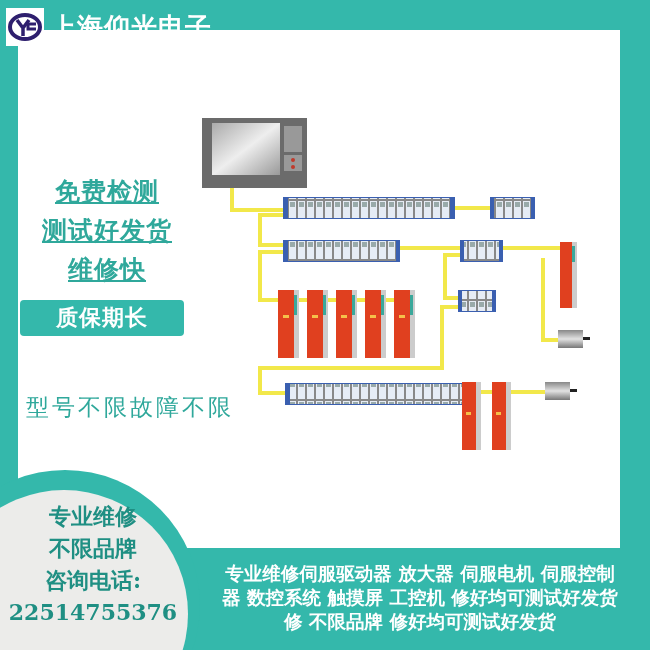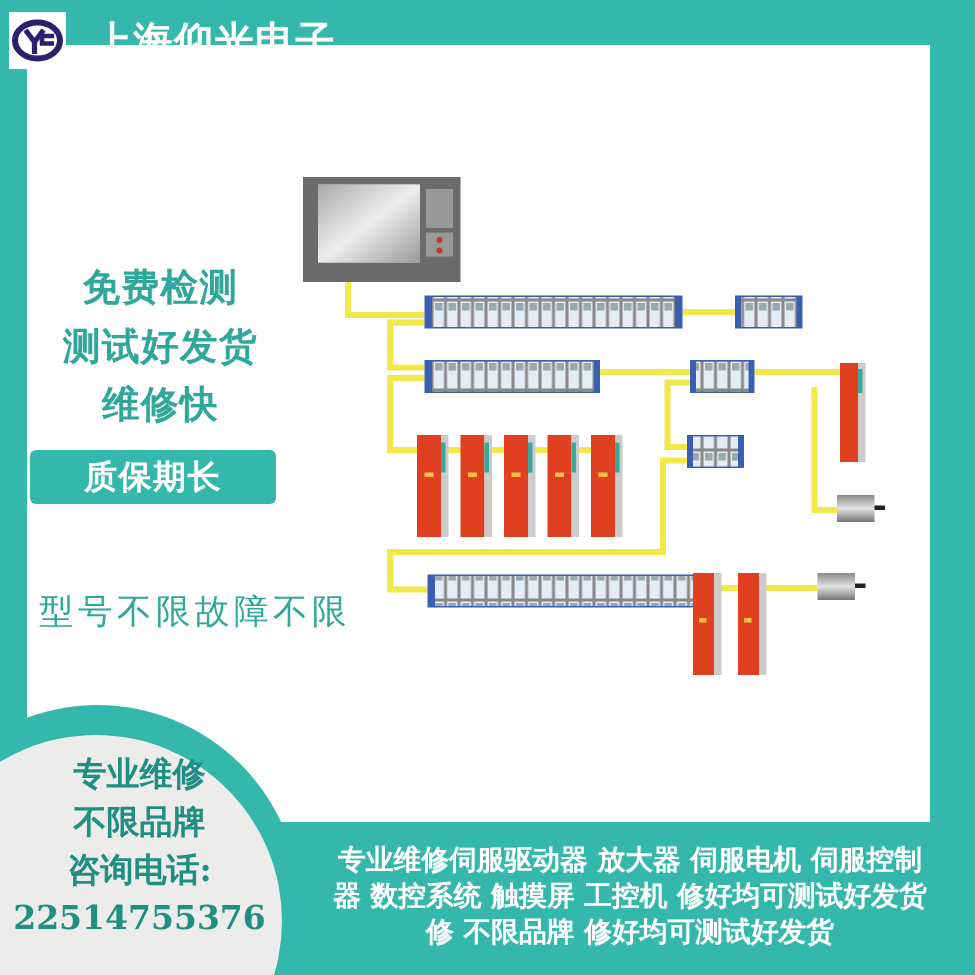--- a/index.html
+++ b/index.html
@@ -1,22 +1,22 @@
 <!DOCTYPE html>
 <html><head>
 <meta charset="utf-8">
 <style>
   html, body { margin:0; padding:0; }
   body { width:650px; height:650px; position:relative; overflow:hidden; background:#34b8ab; font-family:"DejaVu Sans","Liberation Sans",sans-serif; }
   .frame { position:absolute; left:0; top:0; width:650px; height:650px; background:#34b8ab; }
   .inner { position:absolute; left:18px; top:30px; width:602px; height:518px; background:#ffffff; }
-  .logo-bar { position:absolute; left:6px; top:6px; width:240px; height:42px; display:flex; align-items:center;gap:12px; }
+  .logo-bar { position:absolute; left:6px; top:6px; width:240px; height:42px; display:flex; align-items:center; }
   .logo-box { width:38px; height:38px; background:#fff; display:flex; align-items:center; justify-content:center; }
   .brand { color:#fff; font-size:26px; font-weight:bold; margin-left:6px; letter-spacing:1px; font-family:"DejaVu Serif","Liberation Serif",serif; }
-  .slogan { position:absolute; left:22px; width:170px; text-align:center; color:#2fa89b; font-weight:bold; font-size:25px; font-family:"DejaVu Serif","Liberation Serif",serif; letter-spacing:1px; }
+  .slogan { position:absolute; left:22px; width:170px; text-align:center; color:#2fa89b; font-weight:bold; font-size:25px; font-family:"DejaVu Serif","Liberation Serif",serif; letter-spacing:1px;text-decoration:underline; }
   .badge { position:absolute; left:20px; top:300px; width:164px; height:36px; background:#34b8ab; border-radius:4px; color:#fff; font-size:22px; font-weight:bold; display:flex; align-items:center; justify-content:center; font-family:"DejaVu Serif","Liberation Serif",serif; letter-spacing:1px; }
   .model { position:absolute; left:26px; top:392px; color:#2fa89b; font-size:23px; letter-spacing:3px; }
   .circle-ring { position:absolute; left:-70px; top:470px; width:270px; height:270px; border-radius:50%; background:#34b8ab; }
   .circle { position:absolute; left:-60px; top:490px; width:248px; height:248px; border-radius:50%; background:#ececea; }
   .contact { position:absolute; left:0; top:500px; width:186px; text-align:center; color:#1f8f83; font-weight:bold; font-size:22px; line-height:32px; font-family:"DejaVu Serif","Liberation Serif",serif; }
   .phone { font-size:22px; letter-spacing:0px; }
   .desc { position:absolute; left:190px; top:562px; width:460px; text-align:center; color:#fff; font-weight:bold; font-size:18.5px; line-height:24px; font-family:"DejaVu Serif","Liberation Serif",serif; }
   .diagram { position:absolute; left:190px; top:100px; width:430px; height:360px; }
 </style>
 </head>

